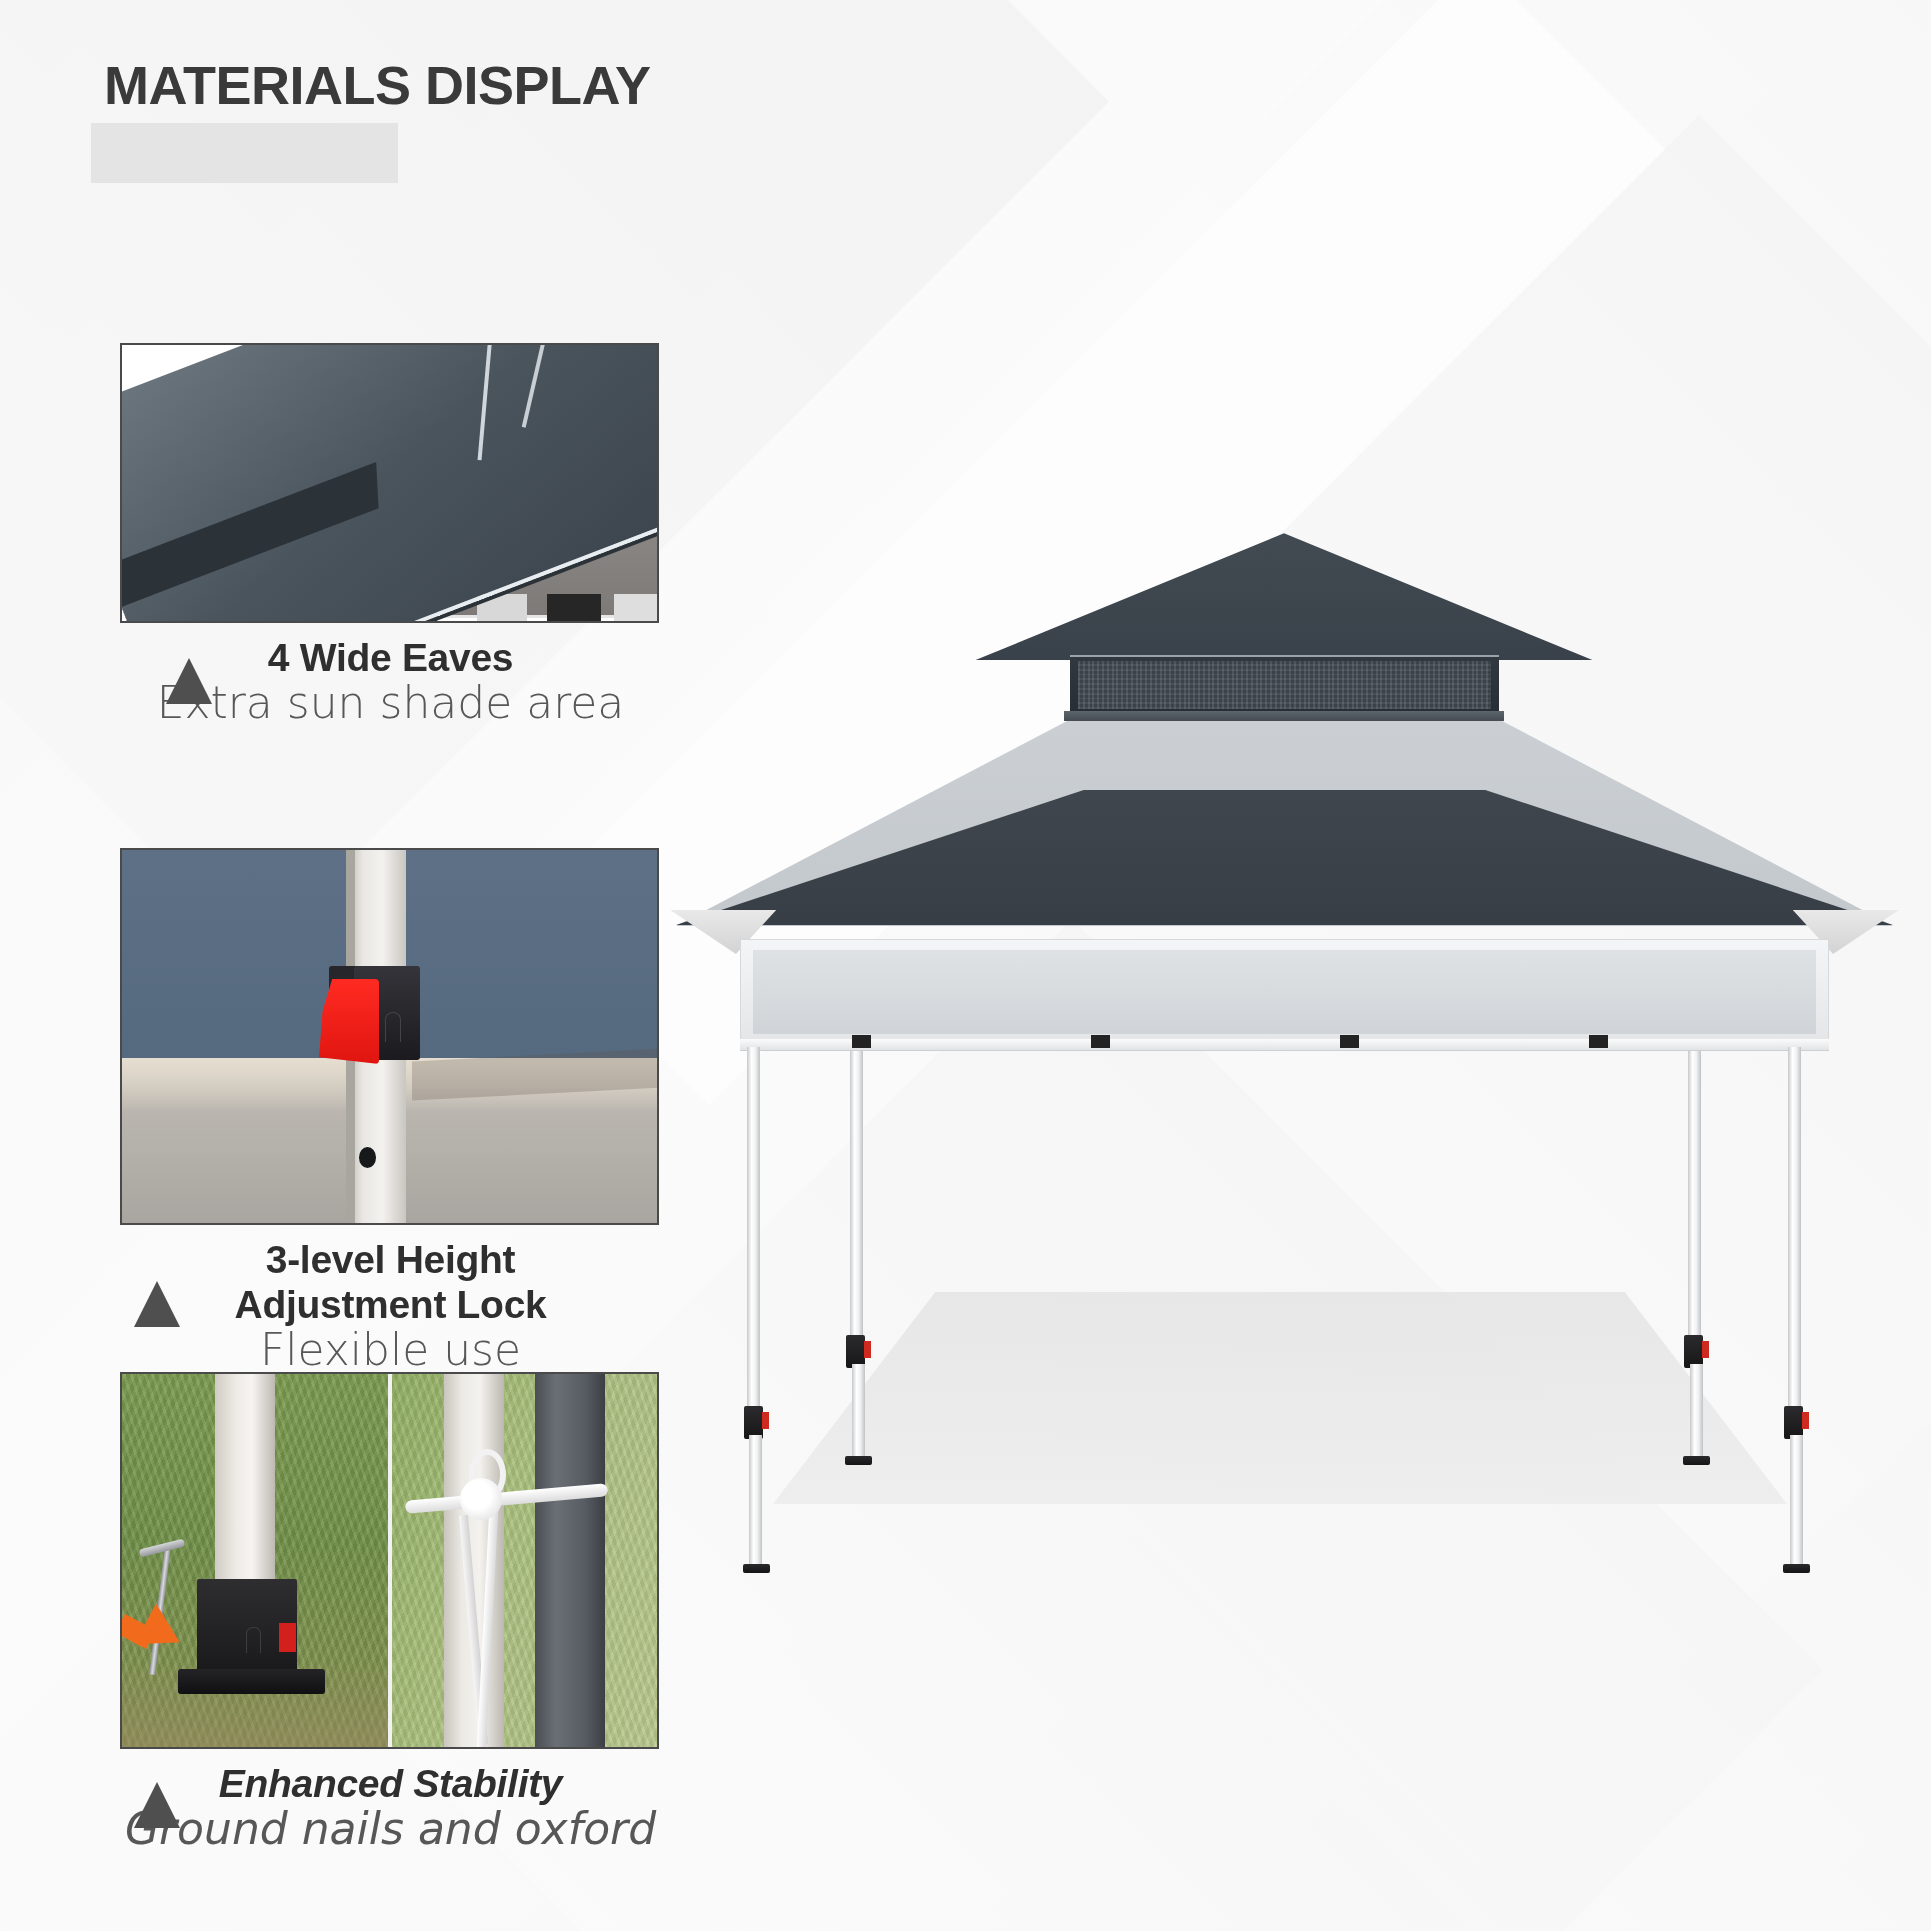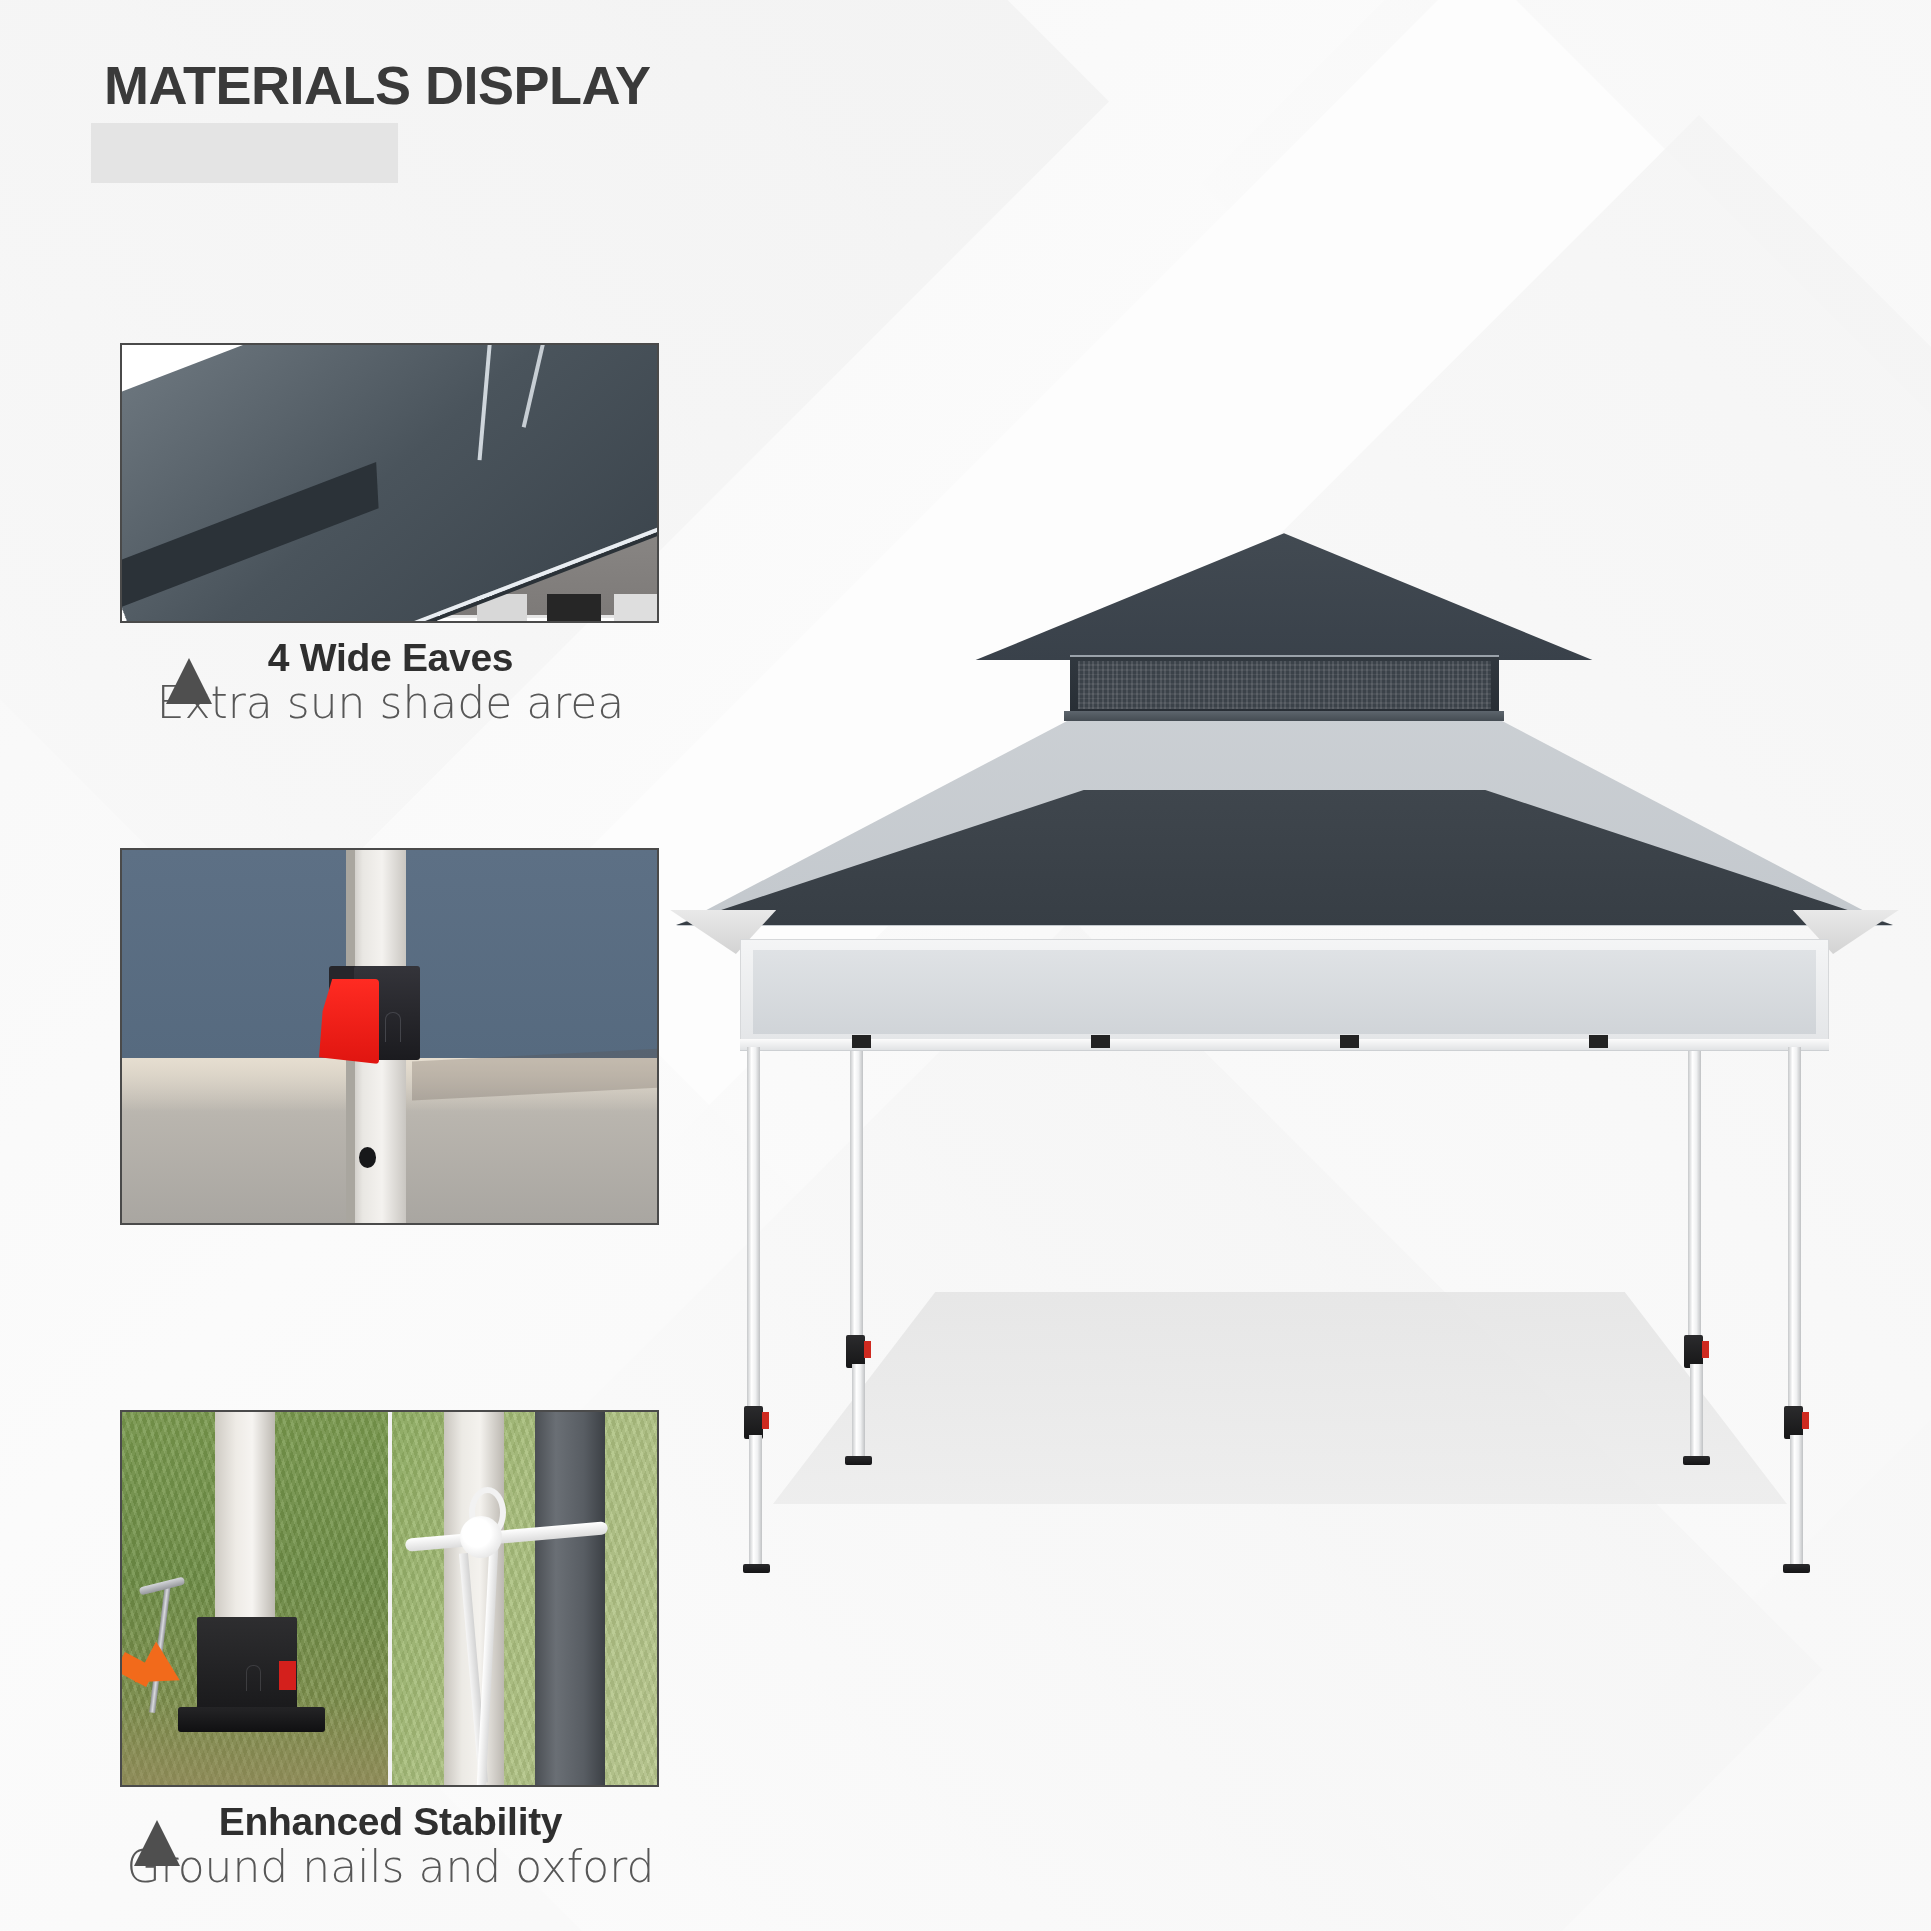--- a/index.html
+++ b/index.html
@@ -498,23 +498,29 @@
       <div class="shadow-streak"></div>
       <div class="pole"></div>
       <div class="pole-edge"></div>
       <div class="pole-hole"></div>
       <div class="lock-lip"></div>
       <div class="lock-body"></div>
       <div class="lock-slot"></div>
       <div class="lever-shadow"></div>
       <div class="lever"></div>
     </div>
+    <div class="caption">
+      <div class="tri-bullet" style="left:13.5px; top:56px;"></div>
+      <p class="cap-title">3-level Height</p>
+      <p class="cap-title">Adjustment Lock</p>
+      <p class="cap-sub">Flexible use</p>
+    </div>
   </div>
 
-  <div class="feature" style="top:1410px;">
+  <div class="feature" style="top:1372px;font-style:italic;">
     <div class="photo p3">
       <div class="half left-half">
         <div class="grass-blur"></div>
         <div class="dirt"></div>
         <div class="lpole"></div>
         <div class="foot-box"></div>
         <div class="foot-slot"></div>
         <div class="foot-red"></div>
         <div class="base-plate"></div>
         <div class="stake"></div>

